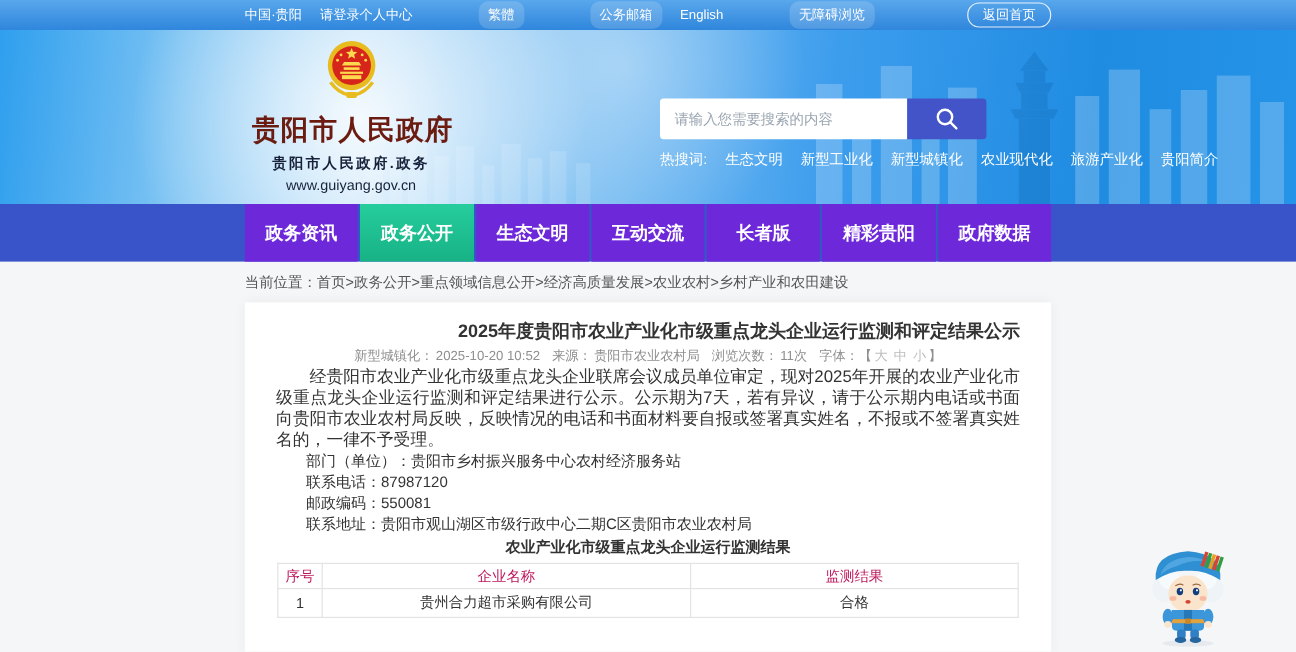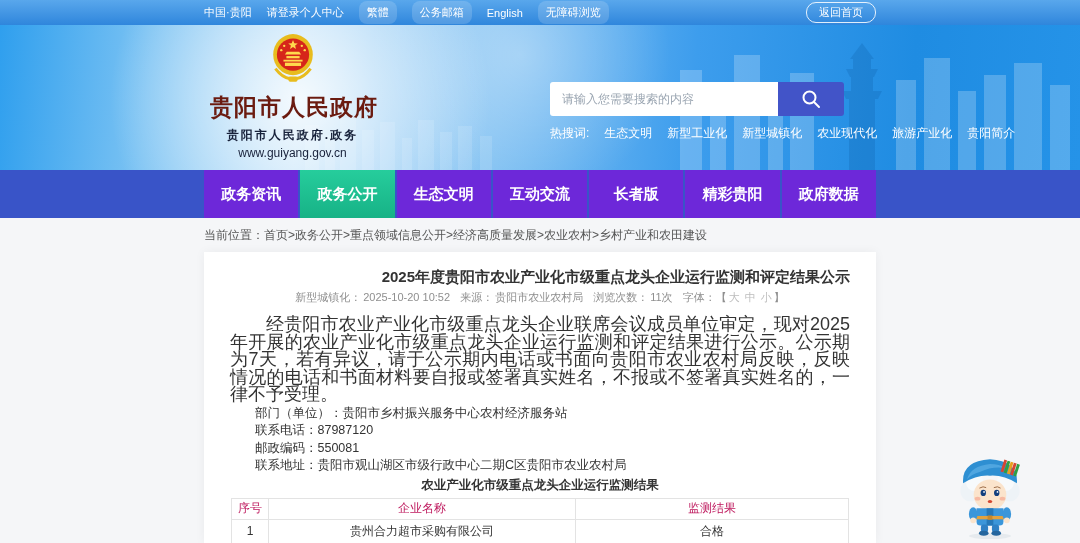--- a/index.html
+++ b/index.html
@@ -4,39 +4,39 @@
 <style>
   * { margin:0; padding:0; box-sizing:border-box; }
   html,body { width:1080px; height:543px; overflow:hidden; background:#f5f6f8;
     font-family:"Liberation Sans","DejaVu Sans",sans-serif; }
 
   
   .topbar { height:25px; background:linear-gradient(180deg,#59a7ec,#2f86dc); }
   .topbar-inner { width:672px; margin:0 auto; height:100%; display:flex; align-items:center; gap:15px;
     font-size:11px; color:#fff; }
   .tb-item { cursor:pointer; white-space:nowrap; }
-  .tb-pill { background:rgba(255,255,255,0.16); border-radius:8px; padding:4px 8px; }
+  .tb-pill { background:rgba(255,255,255,0.16); border-radius:8px; padding:4px 8px;margin-left:40px; }
   .home-pill { margin-left:auto; border:1px solid rgba(255,255,255,0.85); border-radius:10px;
     padding:2px 12px; font-size:11px; color:#fff; cursor:pointer; }
 
   
   .banner { position:relative; height:145px; overflow:hidden;
     background:
       radial-gradient(circle at 300px 75px, rgba(255,255,255,0.85), rgba(255,255,255,0) 190px),
       radial-gradient(circle at 520px 30px, rgba(255,255,255,0.35), rgba(255,255,255,0) 150px),
       linear-gradient(95deg,#2f9fee 0%,#7cc3f3 14%,#b7ddf8 28%,#7fc0f2 46%,#3d9ded 64%,#1f8ce2 84%,#2593e8 100%); }
   .cityscape { position:absolute; right:0; top:0; height:145px; }
   .cityscape-left { position:absolute; left:300px; bottom:0; height:60px; opacity:.5; }
   .logo-block { position:absolute; left:210px; top:8px; width:165px; text-align:center; cursor:pointer; }
   .site-title { margin-top:3px; font-size:23px; font-weight:bold; color:#6b1b10; letter-spacing:1px; white-space:nowrap; }
   .site-subtitle { margin-top:4px; font-size:12px; font-weight:bold; color:#17213a; letter-spacing:2px; white-space:nowrap; }
   .site-url { margin-top:2px; font-size:12px; color:#17213a; }
   .search-area { position:absolute; left:550px; top:57px; }
   .search-row { display:flex; }
-  .search-input { width:228px; height:34px; border:none; outline:none; border-radius:3px 0 0 3px;
+  .search-input { width:206px; height:34px; border:none; outline:none; border-radius:3px 0 0 3px;
     padding:0 12px; font-size:12px; color:#333; }
   .search-input::placeholder { color:#9aa5b1; }
   .search-btn { width:66px; height:34px; border:none; border-radius:0 3px 3px 0; background:#4254c8;
     display:flex; align-items:center; justify-content:center; cursor:pointer; }
   .hotwords { margin-top:9px; display:flex; gap:15px; font-size:12px; color:#fff; white-space:nowrap; }
   .hotwords span { cursor:pointer; }
   .hot-label { cursor:default !important; }
 
   
   .navbar { height:48px; background:#3954c8; }
@@ -51,21 +51,21 @@
   .crumb-path { cursor:pointer; }
 
   
   .panel { position:absolute; left:204px; top:252px; width:672px; height:291px; background:#fff;
     box-shadow:0 0 10px rgba(0,0,0,0.05); padding:0 26px; overflow:hidden; }
   .a-title { margin-top:16px; text-align:right; font-size:15px; font-weight:bold; color:#333; line-height:18px; }
   .a-meta { margin-top:5px; text-align:center; font-size:11px; color:#8f8f8f; line-height:12px; }
   .a-meta span { margin:0 1px; }
   .meta-gap { margin-left:6px !important; }
   .font-size-opt { color:#bdbdbd; cursor:pointer; }
-  .a-p { margin-top:13px; font-size:18px; color:#333; line-height:17.5px; text-indent:2em; text-align:justify; }
+  .a-p { margin-top:2px; font-size:14px; color:#333; line-height:17.5px; text-indent:2em; text-align:justify; }
   .a-p2 { margin-top:6px; font-size:12.5px; color:#333; line-height:16px; text-indent:2em; }
   .contact-line { margin-top:2px; font-size:12.5px; color:#333; line-height:15.5px; text-indent:2em; }
   .t-title { margin-top:4px; text-align:center; font-size:12.5px; font-weight:bold; color:#333; line-height:14px; }
   table { width:617px; margin:6px auto 0; border-collapse:collapse; font-size:12px; color:#333; table-layout:fixed; }
   th,td { border:1px solid #e3e3e3; text-align:center; font-weight:normal; padding:0; }
   th { height:21px; color:#be185d; }
   td { height:24px; }
 
   
   .mascot { position:absolute; right:42px; bottom:4px; width:96px; height:96px; cursor:pointer; }

